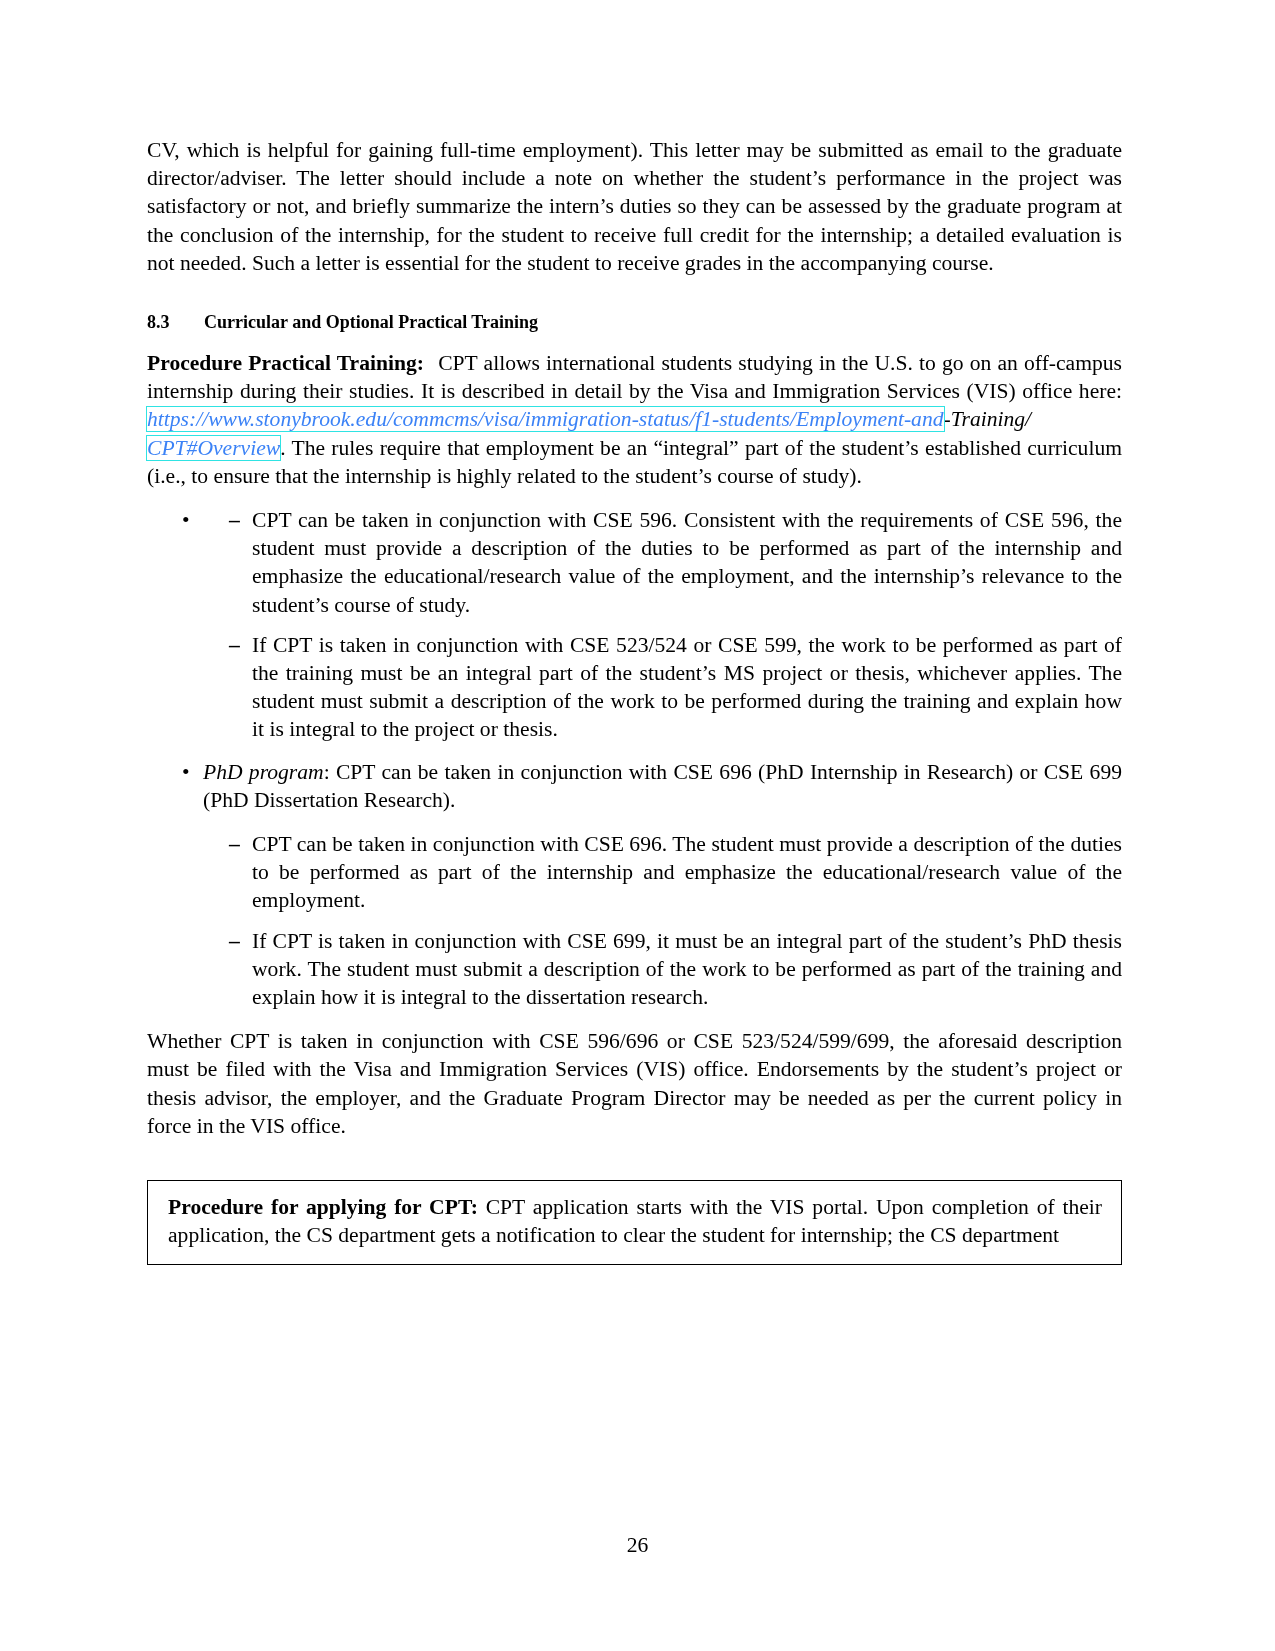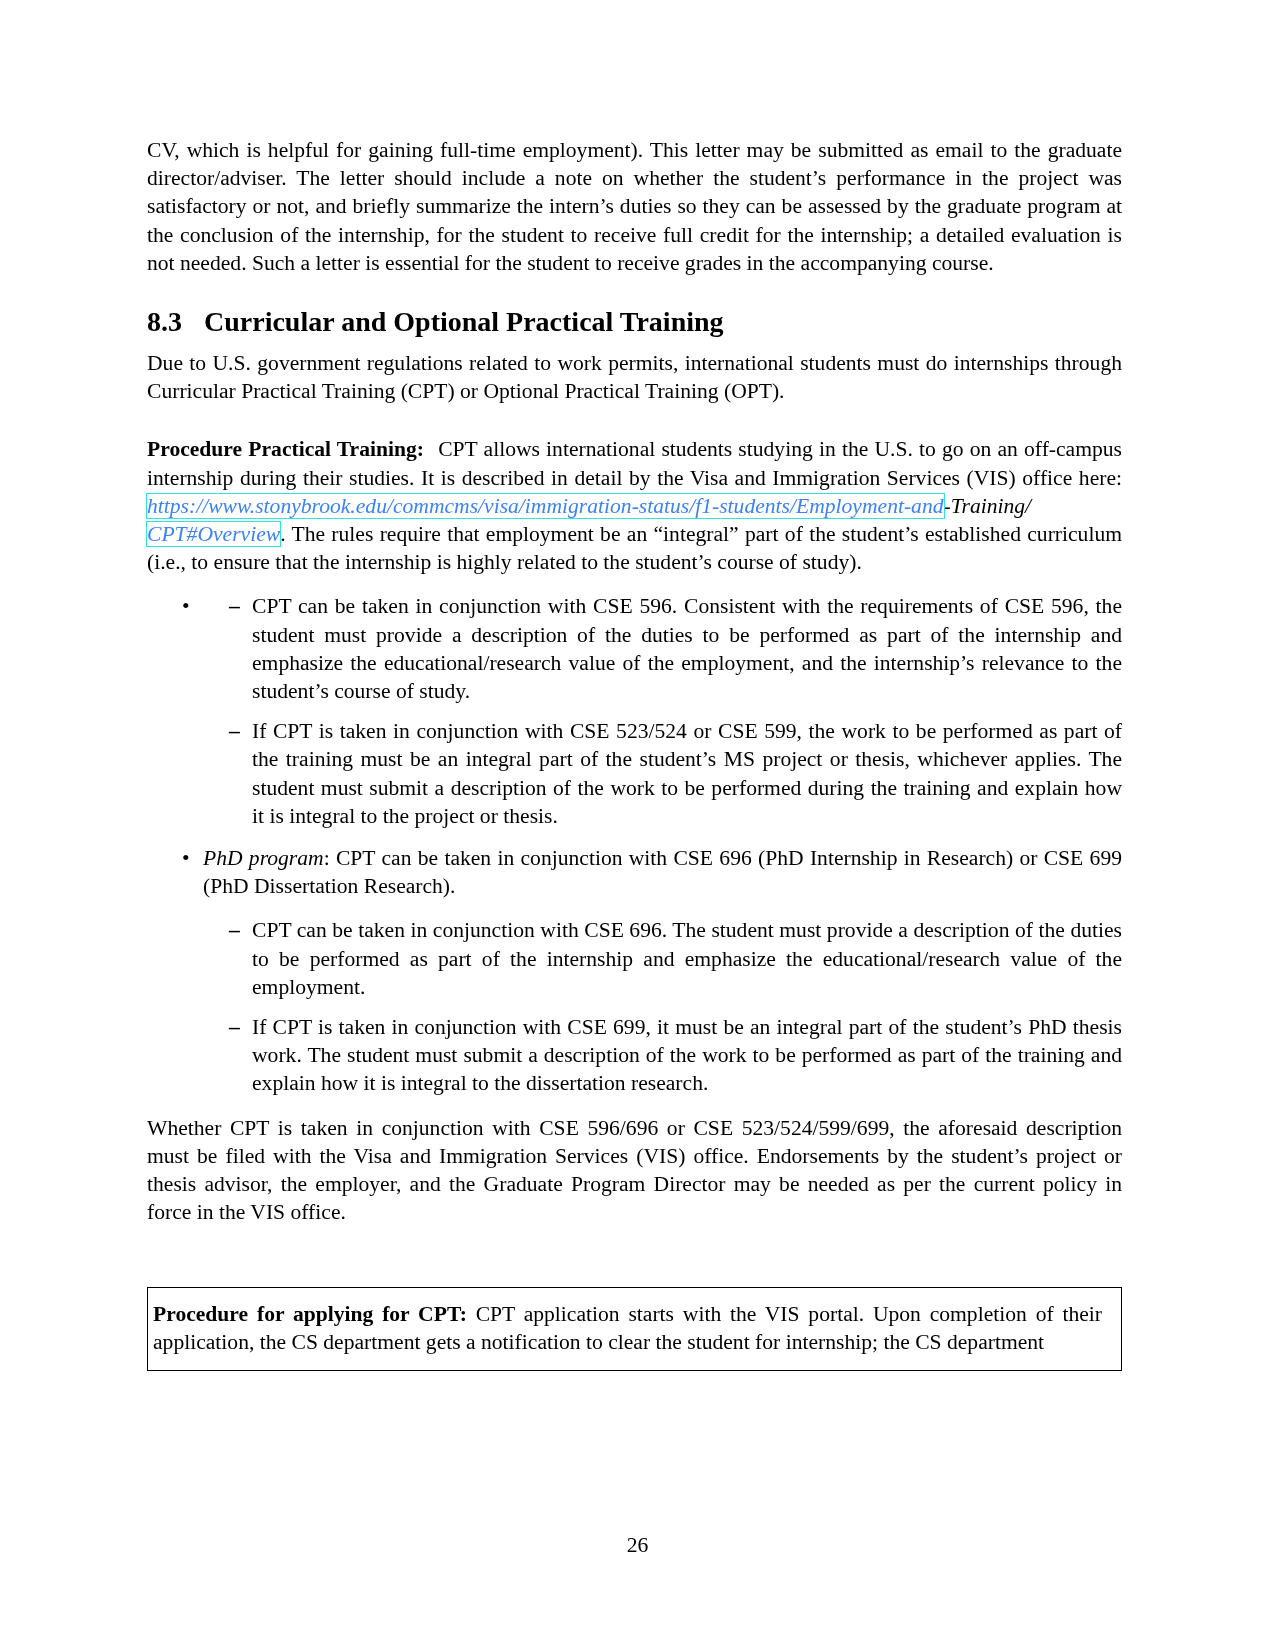--- a/index.html
+++ b/index.html
@@ -7,21 +7,21 @@
     width: 1275px; height: 1651px; position: relative; overflow: hidden;
     font-family: "Liberation Serif", "DejaVu Serif", serif;
     color: #000;
     font-size: 21.6px;
     line-height: 28.2px;
   }
   .page { position: absolute; left: 147px; top: 136px; width: 975px; }
   p { margin: 0; text-align: justify; }
   .para1 { }
   h2.section {
-    font-size: 28px; font-weight: bold; margin: 30px 0 12px 0; line-height: 30px;
+    font-size: 18px; font-weight: bold; margin: 30px 0 12px 0; line-height: 30px;
   }
   h2.section .num { display: inline-block; width: 57px; }
   .intro { margin-bottom: 30px; }
   .cpt-para .lead { font-weight: bold; margin-right: 8px; }
   .link {
     font-style: italic;
     outline: 1.5px solid #2fe3e3;
     outline-offset: 0px;
     color: #3b82f6;
     text-decoration: none;
@@ -31,42 +31,41 @@
   .indent { text-indent: 35px; }
   ul.bullets { list-style: none; margin: 16px 0 0 0; padding: 0; }
   ul.bullets > li { position: relative; padding-left: 56px; margin-bottom: 14px; }
   ul.bullets > li > .bullet { position: absolute; left: 35px; top: 0; }
   ul.dashes { list-style: none; margin: 16px 0 0 0; padding: 0; }
   ul.dashes > li { position: relative; padding-left: 49px; margin-bottom: 12px; margin-left: 0; }
   ul.dashes > li > .dash { position: absolute; left: 26px; top: 0; font-weight: bold; }
   .closing { margin-top: 16px; }
   .procedure-box {
     border: 1.3px solid #000;
-    margin-top: 60px;
-    padding: 12px 19px 14px 5px;
+    margin-top: 40px;
+    padding: 12px 19px 14px 20px;
   }
   .procedure-box .lead { font-weight: bold; }
   .page-number {
     position: absolute; left: 0; width: 1275px; top: 1531px;
     text-align: center; font-size: 21.6px;
   }
   em { font-style: italic; margin-top: 32px; }
 </style>
 </head>
 <body>
 
 <div class="page">
 
   <p class="para1">CV, which is helpful for gaining full-time employment). This letter may be submitted as email to the graduate director/adviser. The letter should include a note on whether the student’s performance in the project was satisfactory or not, and briefly summarize the intern’s duties so they can be assessed by the graduate program at the conclusion of the internship, for the student to receive full credit for the internship; a detailed evaluation is not needed. Such a letter is essential for the student to receive grades in the accompanying course.</p>
 
   <h2 class="section">
     <span class="num">8.3</span><span>Curricular and Optional Practical Training</span>
   </h2>
 
-  <p class="intro">Due to U.S. government regulations related to work permits, international students must do internships through Curricular Practical Training (CPT) or Optional Practical Training (OPT).</p>
 
   <p class="cpt-para">
     <span class="lead">Procedure Practical Training:</span>
     <span>CPT allows international students studying in the U.S. to go on an off-campus internship during their studies. It is described in detail by the Visa and Immigration Services (VIS) office here:</span>
     <span class="link-line"><a class="link">https://www.stonybrook.edu/commcms/visa/immigration-status/f1-students/Employment-and</a><em>-Training/</em></span>
     <a class="link">CPT#Overview</a><span>. The rules require that employment be an “integral” part of the student’s established curriculum (i.e., to ensure that the internship is highly related to the student’s course of study).</span>
   </p>
 
 
   <ul class="bullets">

